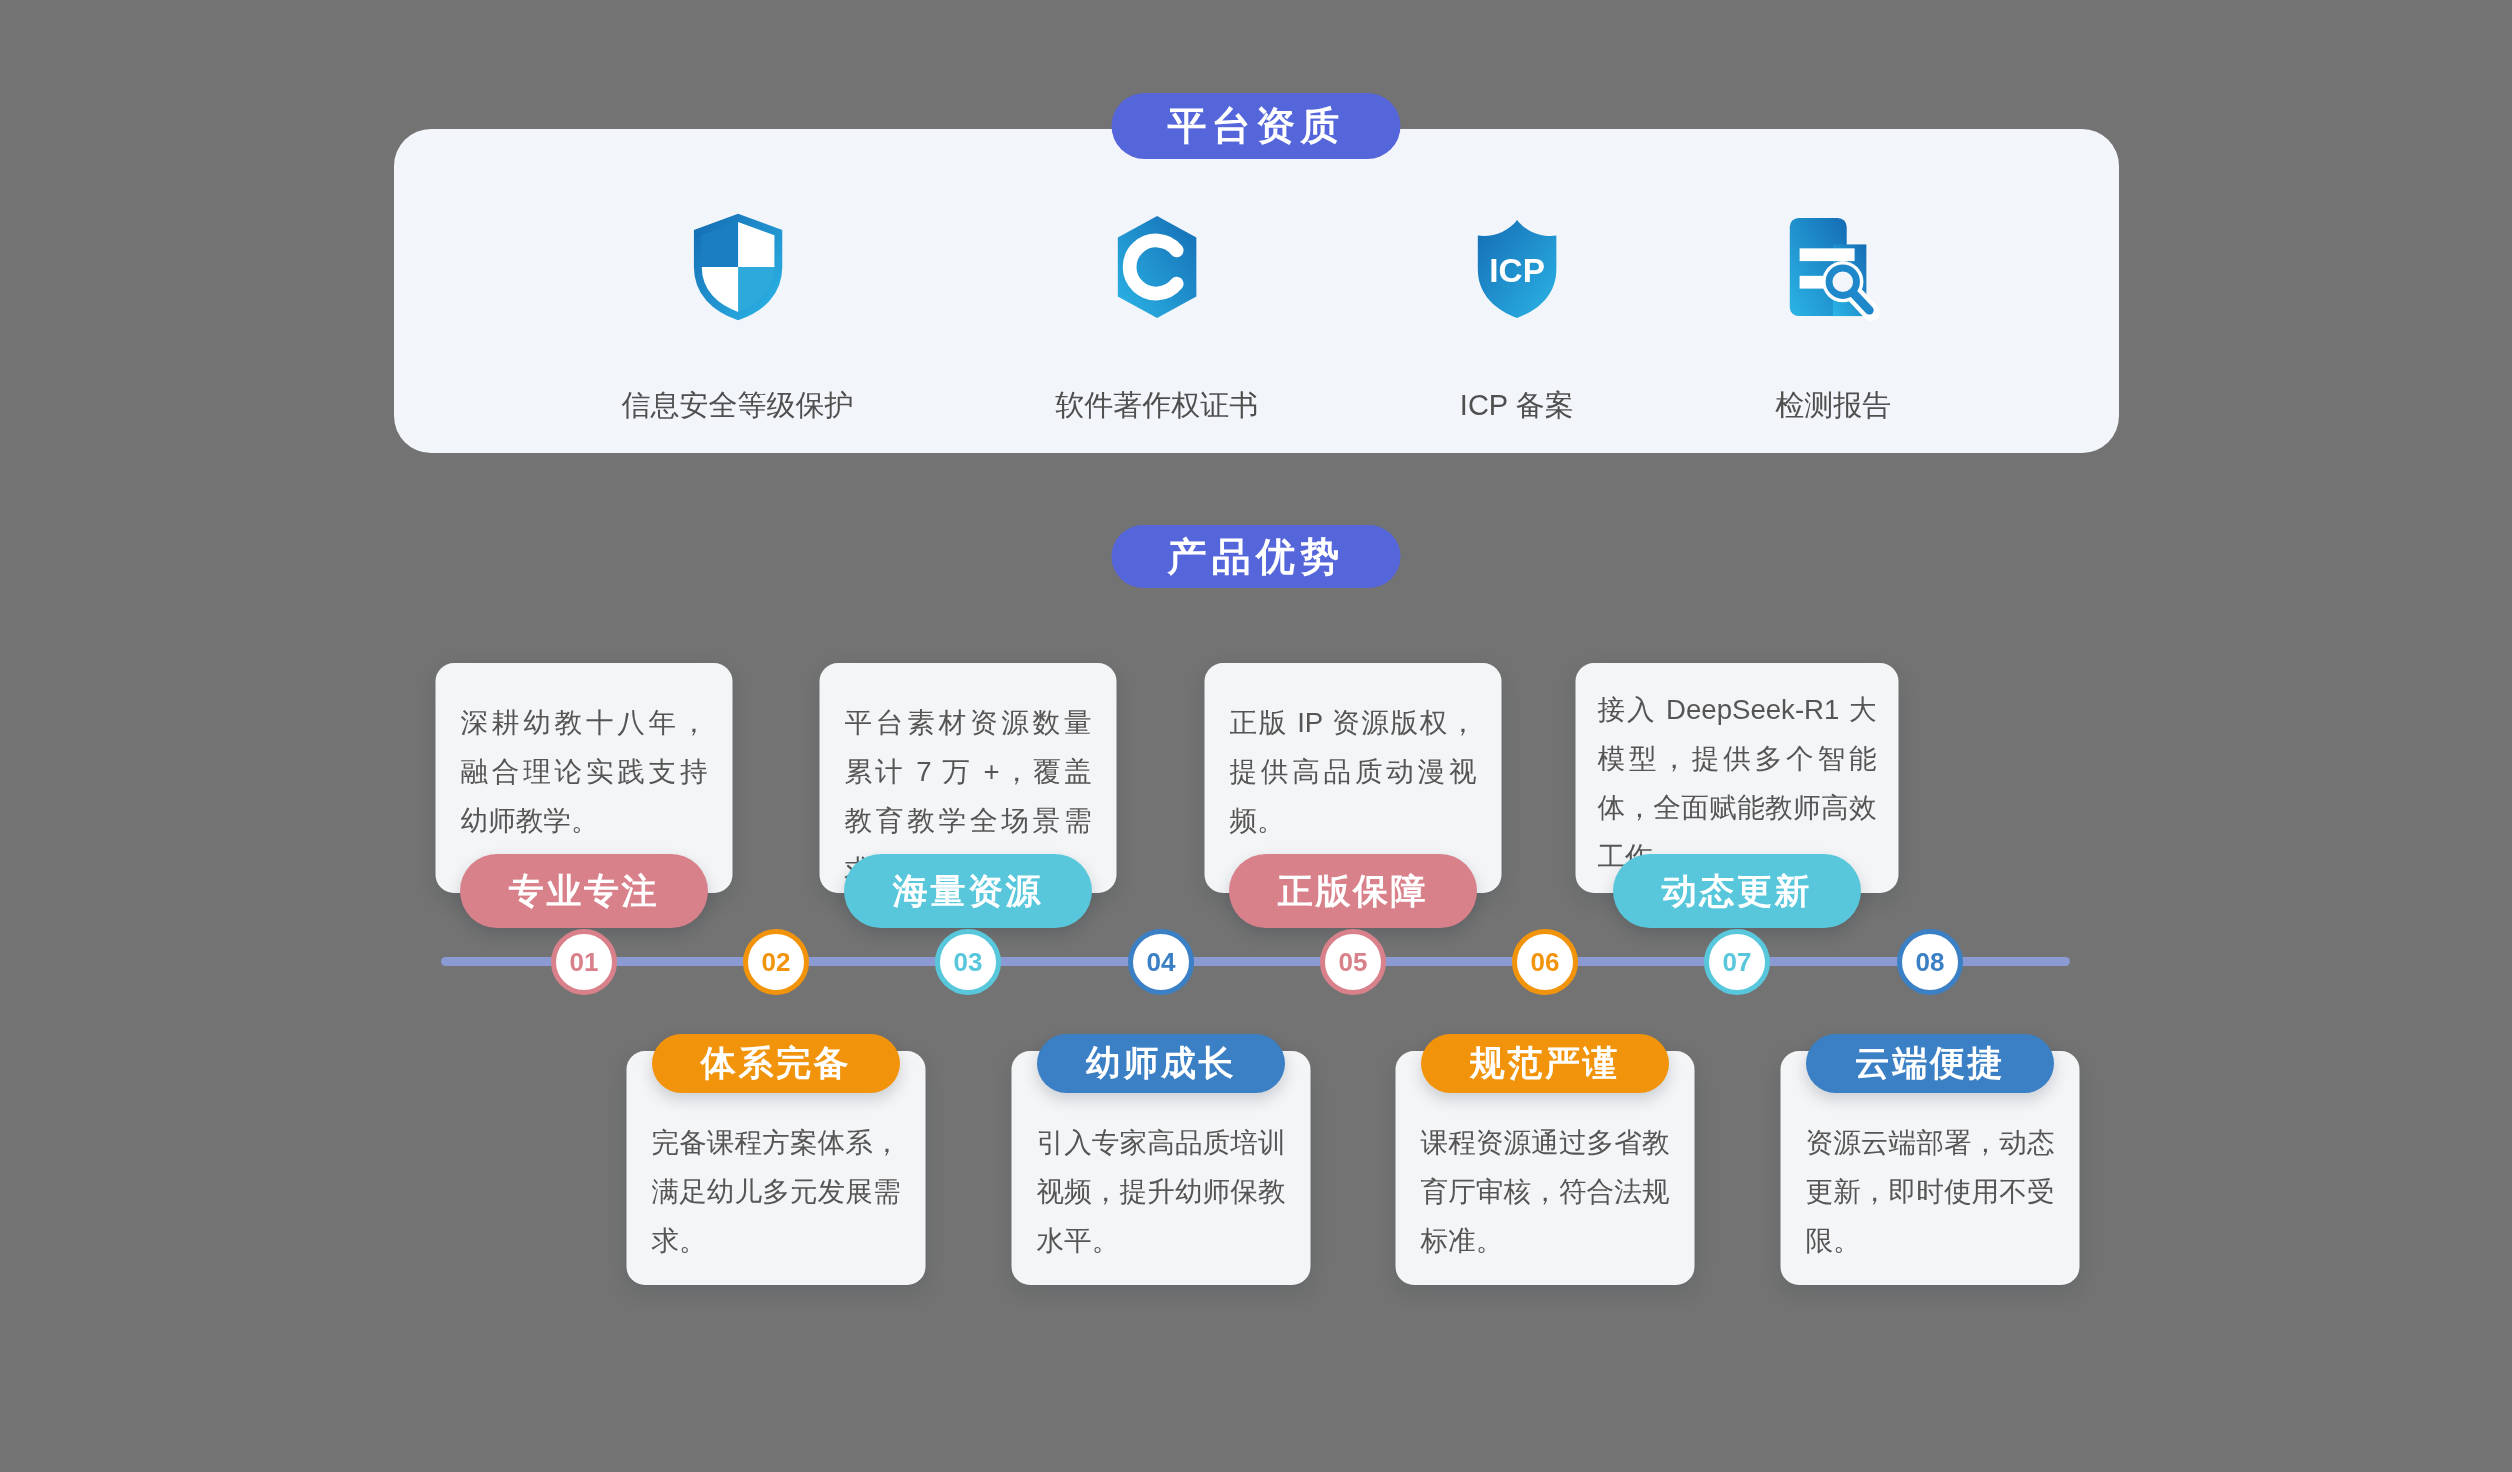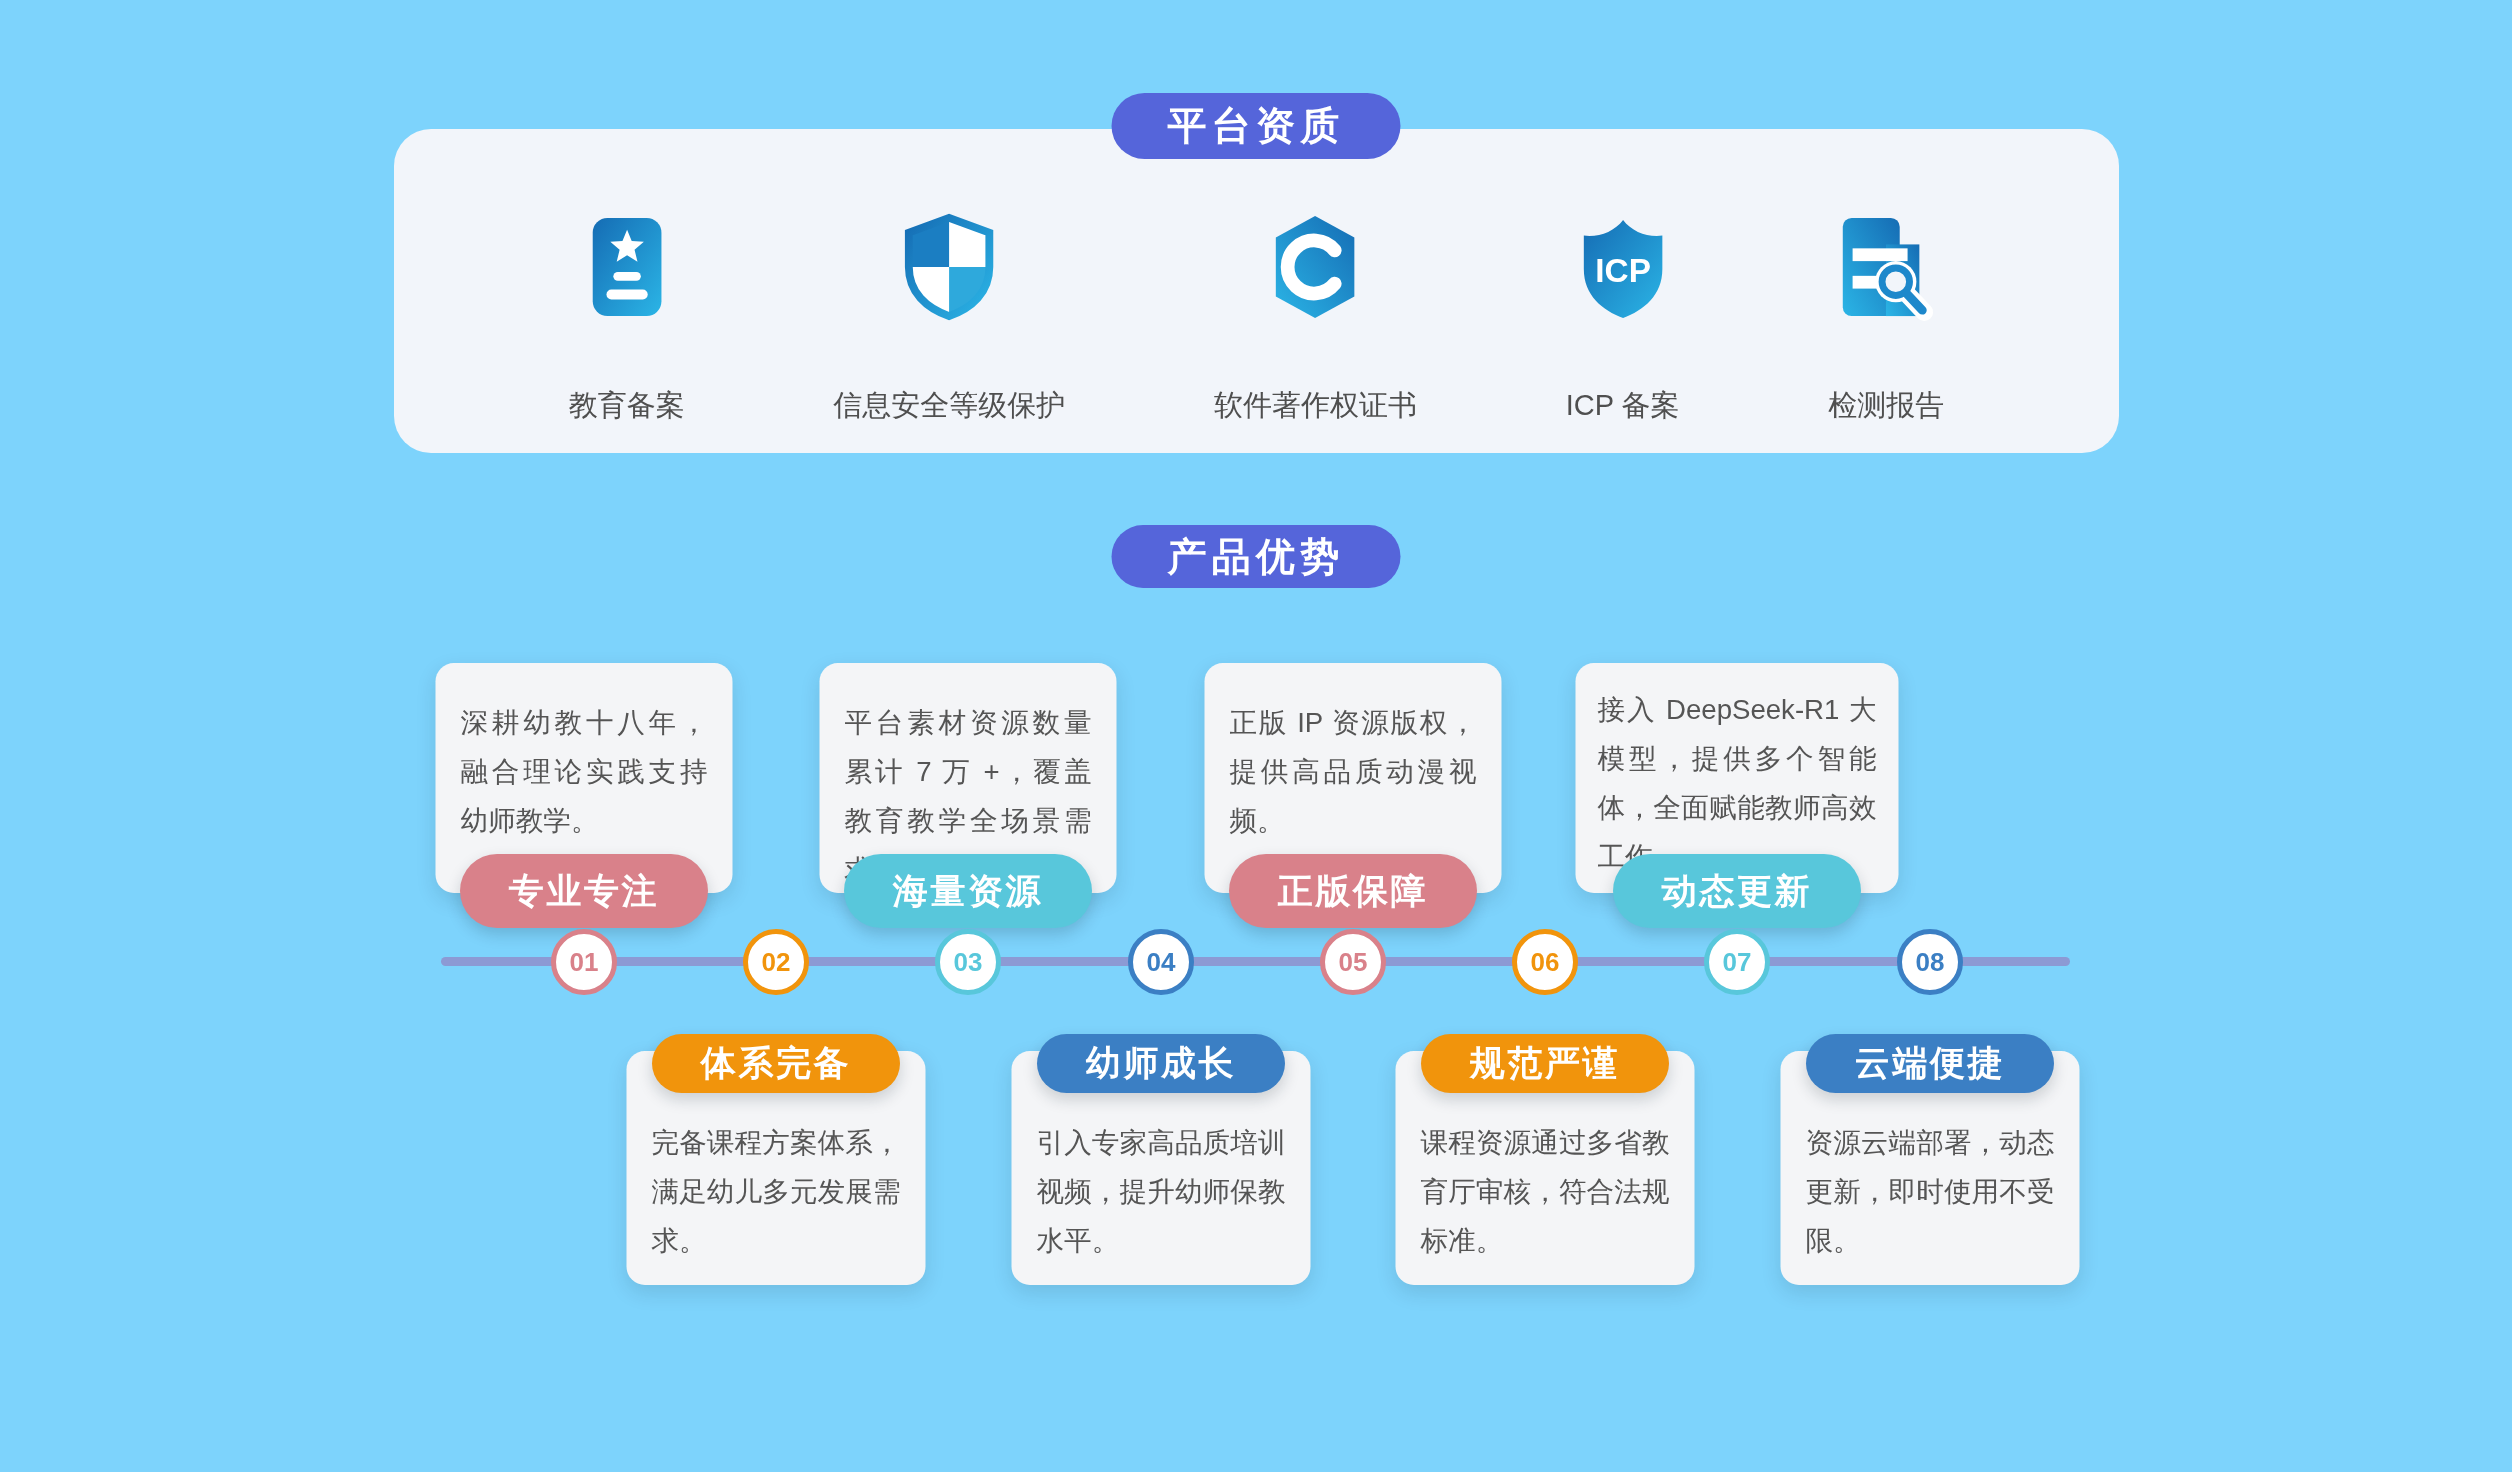--- a/index.html
+++ b/index.html
@@ -1,16 +1,16 @@
 <!DOCTYPE html>
 <html style="font-size:10.5px"><head>
 <meta charset="utf-8">
 <style>
   html,body{margin:0;padding:0;background:#4A666E;}
-  .page{position:relative;width:2512px;height:1473px;background:#7dd3fc;overflow:hidden;
+  .page{position:relative;width:2512px;height:1473px;background:#737373;overflow:hidden;
         font-family:"Liberation Sans",sans-serif;}
 
   
   .section-badge{position:absolute;left:1256px;transform:translateX(-50%);
     min-width:289px;height:66px;border-radius:34px;background:#5565DA;color:#ffffff;
     display:flex;align-items:center;justify-content:center;
     font-size:39px;font-weight:bold;letter-spacing:5.3px;z-index:6;box-sizing:border-box;}
   .badge-qual{top:93px;}
   .badge-adv{top:525px;height:63px;}
 
@@ -59,37 +59,20 @@
 <body>
 
 <div class="page">
 
   <div class="section-badge badge-qual">平台资质</div>
 
   <div class="qual-panel">
     <div class="qual-row">
 
 
-      <div class="qual-item">
-        <span class="qual-icon">
-          <svg height="108" viewBox="0 0 100 110" xmlns="http://www.w3.org/2000/svg">
-            <defs>
-                <linearGradient id="g2" x1="0" y1="0" x2="1" y2="1">
-              <stop offset="0" stop-color="#156CB4"></stop>
-                  <stop offset="1" stop-color="#2BB5E6"></stop>
-                </linearGradient>
-              </defs>
-            <rect x="15" y="5" width="70" height="100" rx="15" fill="url(#g2)"></rect>
-            <polygon fill="#ffffff" points="50,17 54.7,28.5 67.1,29.4 57.6,37.5 60.6,49.6 50,43 39.4,49.6 42.4,37.5 32.9,29.4 45.3,28.5"></polygon>
-            <rect x="36" y="60" width="28" height="9" rx="4.5" fill="#ffffff"></rect>
-            <rect x="29" y="78" width="42" height="10" rx="5" fill="#ffffff"></rect>
-          </svg>
-        </span>
-        <span class="qual-label">教育备案</span>
-      </div>
 
       <div class="qual-item">
         <span class="qual-icon">
           <svg height="108" viewBox="0 0 100 110" xmlns="http://www.w3.org/2000/svg">
             <defs>
               <linearGradient id="g3" x1="0" y1="0" x2="1" y2="1">
                 <stop offset="0" stop-color="#156CB4"></stop>
                   <stop offset="1" stop-color="#2BB5E6"></stop>
                 </linearGradient>
               <clipPath id="c3">

